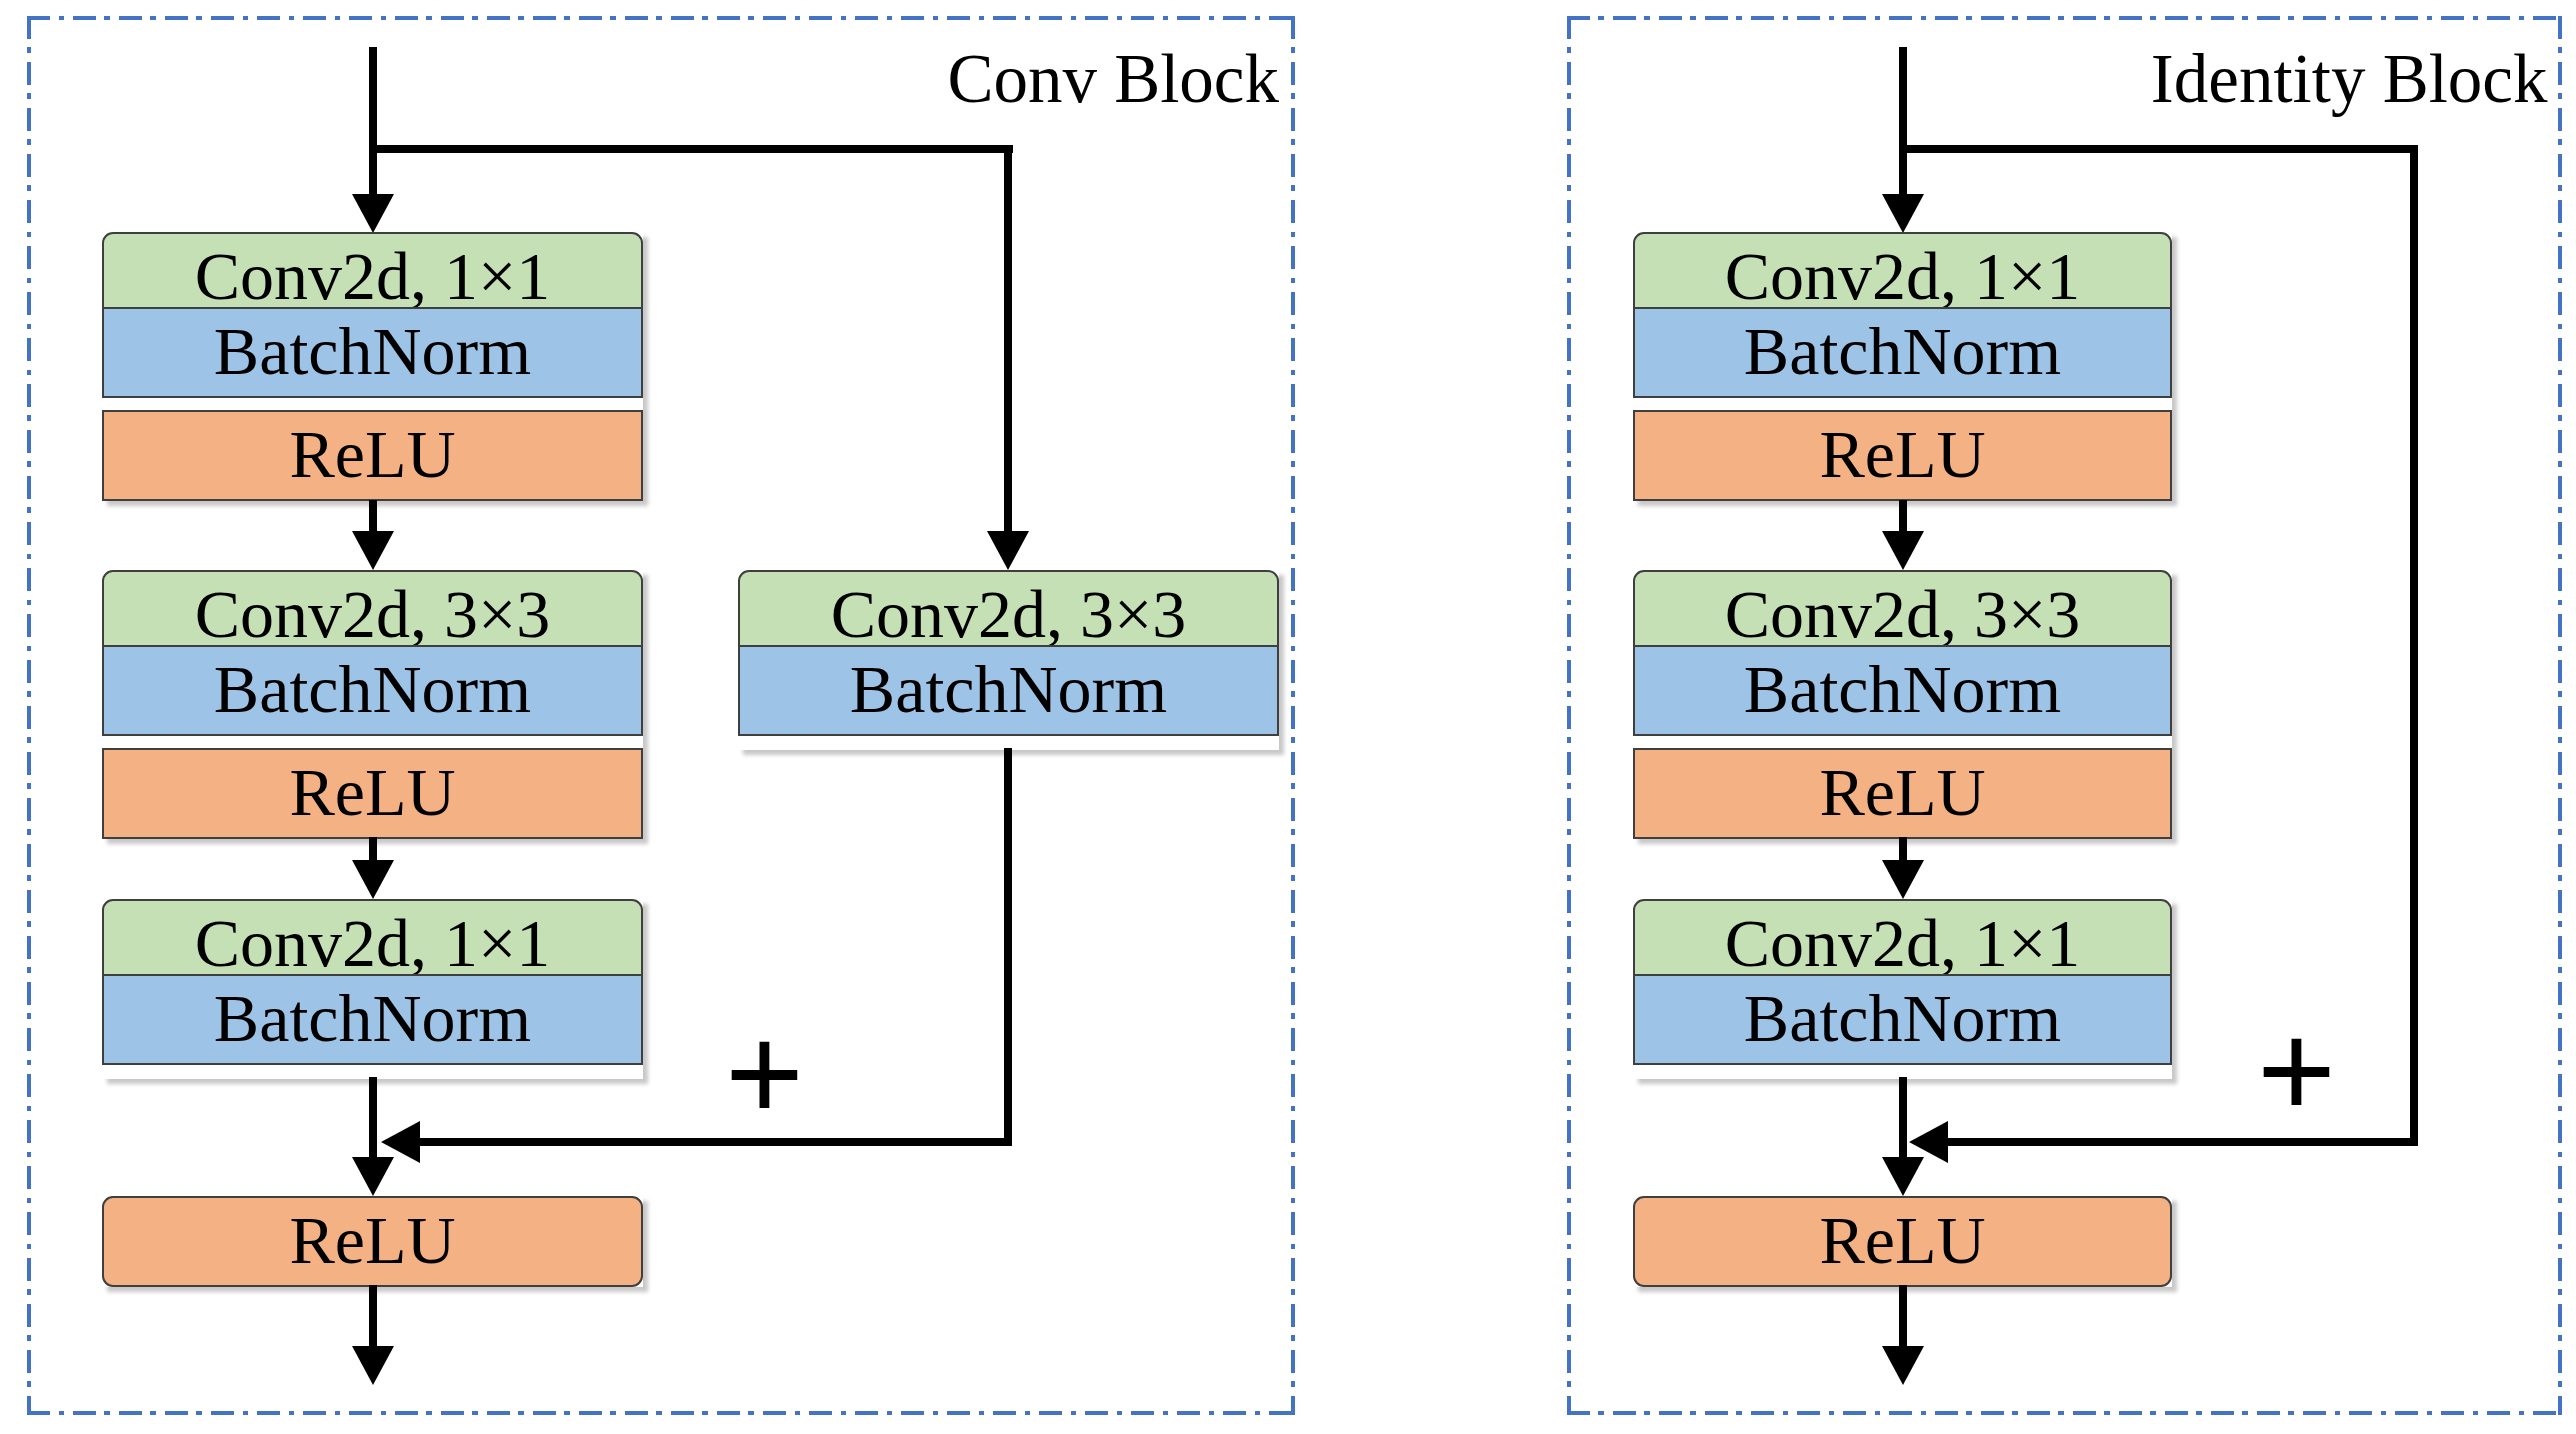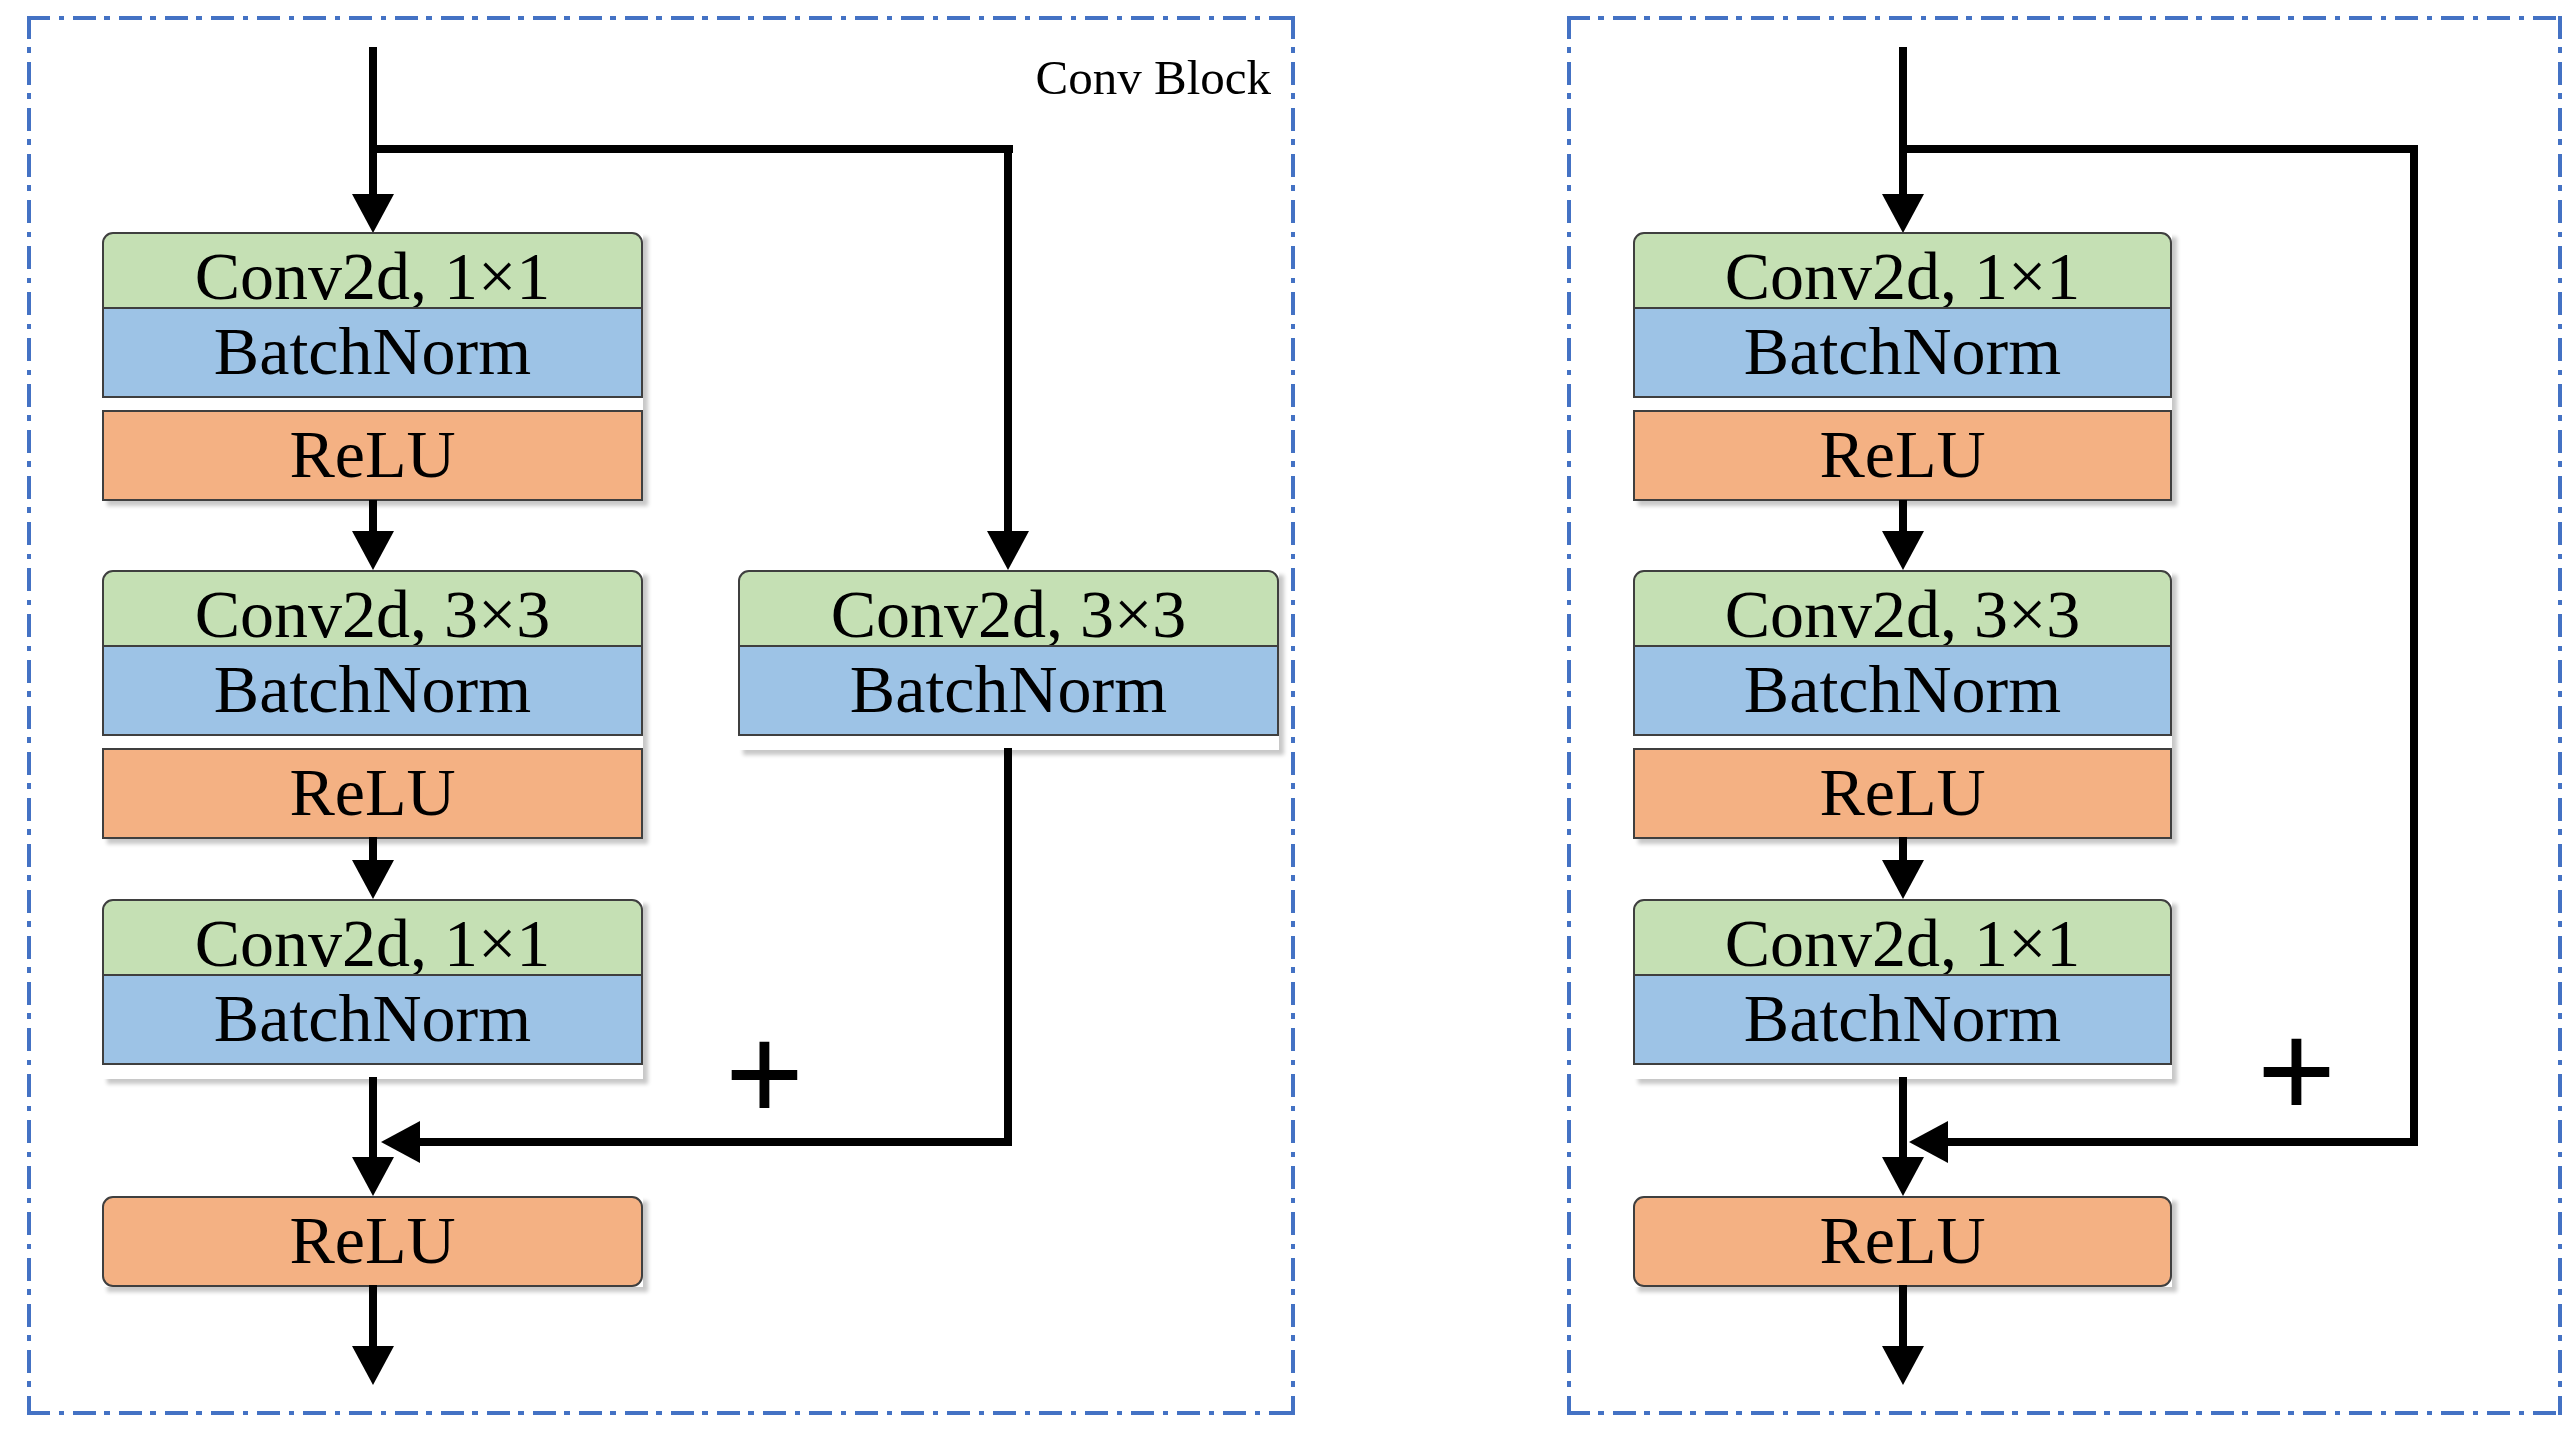--- a/index.html
+++ b/index.html
@@ -9,21 +9,21 @@
   html,body{margin:0;padding:0;background:#ffffff;}
   .stage{position:relative;width:2576px;height:1434px;background:#ffffff;overflow:hidden;
          font-family:"Liberation Serif","DejaVu Serif",serif;color:#000;}
   .panel{position:absolute;}
   
   .eh{position:absolute;height:4px;left:0;right:0;
       background:repeating-linear-gradient(to right,var(--panel) 0 22.6px,transparent 22.6px 31.5px,var(--panel) 31.5px 37px,transparent 37px 46px);}
   .ev{position:absolute;width:4px;top:0;bottom:0;
       background:repeating-linear-gradient(to bottom,var(--panel) 0 22.6px,transparent 22.6px 31.5px,var(--panel) 31.5px 37px,transparent 37px 46px);}
   .e-top{top:0;} .e-bottom{bottom:0;} .e-left{left:0;} .e-right{right:0;}
-  .panel-title{position:absolute;font-size:49px;line-height:1;white-space:nowrap;font-weight:400;margin:8px;}
+  .panel-title{position:absolute;font-size:69px;line-height:1;white-space:nowrap;font-weight:400;margin:0;}
   
   .group{position:absolute;width:541px;box-shadow:4.8px 4.8px 4px rgba(0,0,0,0.22);}
   .row{position:absolute;left:0;right:0;height:91px;box-sizing:border-box;
        border:2.4px solid var(--boxborder);text-align:center;
        font-size:68px;line-height:84px;white-space:nowrap;}
   .r0{top:0;border-radius:11px;} .r1{top:75px;} .r2{top:178px;}
   .r-conv{background:var(--conv);} .r-bn{background:var(--bn);} .r-relu{background:var(--relu);}
   
   .line{position:absolute;background:var(--arrow);}
   .ah-down{position:absolute;width:0;height:0;
@@ -98,20 +98,21 @@
     <div class="line" style="left:342px;top:1269px;width:8px;height:61px;"></div>
     <div class="ah-down" style="left:325px;top:1330px;"></div>
   </section>
 
   <section class="panel" style="left:1567px;top:16px;width:995px;height:1399px;">
     <div class="eh e-top"></div>
     <div class="eh e-bottom"></div>
     <div class="ev e-left"></div>
     <div class="ev e-right"></div>
 
+    <h2 class="panel-title" style="top:29px;right:14.5px;">Identity Block</h2>
 
     <div class="line" style="left:332px;top:31px;width:8px;height:149px;"></div>
     <div class="ah-down" style="left:315px;top:178px;"></div>
 
     <div class="line" style="left:332px;top:129px;width:519px;height:8px;"></div>
     <div class="line" style="left:843px;top:129px;width:8px;height:1001px;"></div>
 
     <div class="group" style="left:66px;top:216px;width:539px;height:269px;">
       <div class="row r0 r-conv">Conv2d, 1×1</div>
       <div class="row r1 r-bn">BatchNorm</div>

